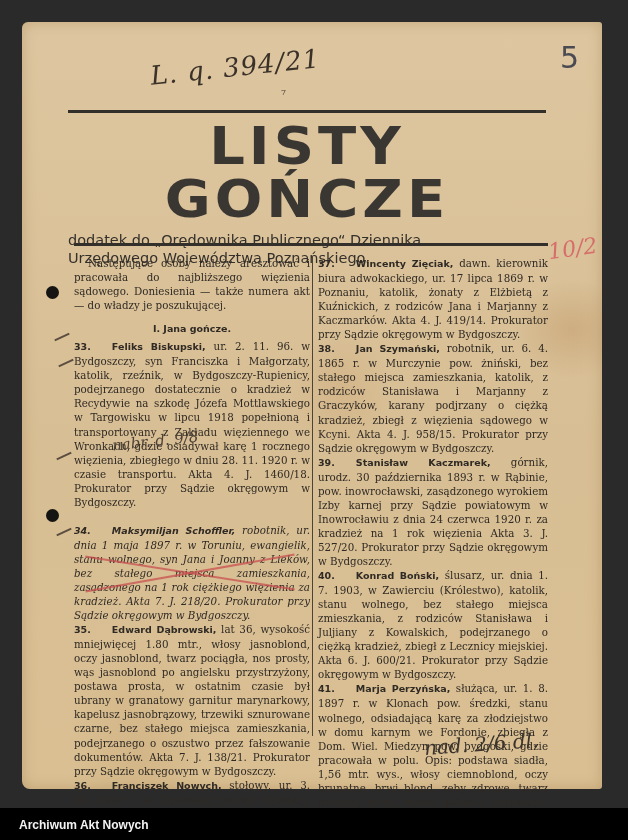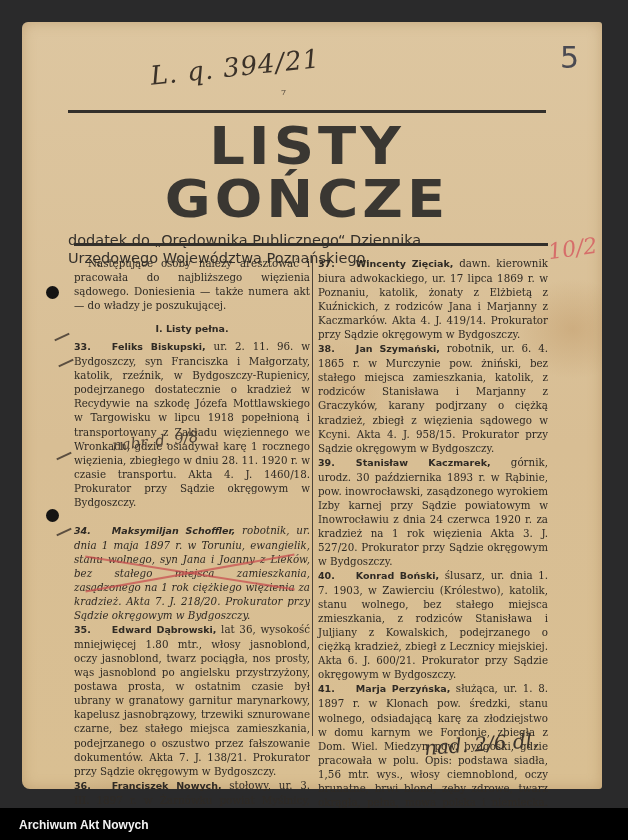--- a/index.html
+++ b/index.html
@@ -78,21 +78,21 @@
 <div class="masthead">
   <div class="rule-thick"></div>
   <div class="title">LISTY GOŃCZE</div>
   <div class="subtitle">dodatek do „Orędownika Publicznego“ Dziennika</div>
   <div class="subtitle">Urzędowego Województwa Poznańskiego.</div>
 </div>
 <div class="rule-bottom"></div>
 
 <div class="col col-left">
   <p class="intro">Następujące osoby należy aresztować i pracowała do najbliższego więzienia sądowego. Doniesienia — także numera akt — do władzy je poszukującej.</p>
-  <div class="section-head">I. Listy pełna.</div>
+  <div class="section-head">I. Jana gończe.</div>
 
   <p class="entry">
     <span class="num">33.</span><span class="name">Feliks Biskupski,</span><span> ur. 2. 11. 96. w Bydgoszczy, syn Franciszka i Małgorzaty, katolik, rzeźnik, w Bydgoszczy-Rupienicy, podejrzanego dostatecznie o kradzież w Recydywie na szkodę Józefa Mottlawskiego w Targowisku w lipcu 1918 popełnioną i transportowany z Zakładu więziennego we Wronkach, gdzie osiadywał karę 1 rocznego więzienia, zbiegłego w dniu 28. 11. 1920 r. w czasie transportu. Akta 4. J. 1460/18. Prokurator przy Sądzie okręgowym w Bydgoszczy.</span>
   </p>
   <p class="entry cancelled" style="margin-top:14px;">
     <span class="num">34.</span><span class="name">Maksymiljan Schoffler,</span><span> robotnik, ur. dnia 1 maja 1897 r. w Toruniu, ewangielik, stanu wolnego, syn Jana i Joanny z Lieków, bez stałego miejsca zamieszkania, zasądzonego na 1 rok ciężkiego więzienia za kradzież. Akta 7. J. 218/20. Prokurator przy Sądzie okręgowym w Bydgoszczy.</span>
   </p>
   <p class="entry">
     <span class="num">35.</span><span class="name">Edward Dąbrowski,</span><span> lat 36, wysokość mniejwięcej 1.80 mtr., włosy jasnoblond, oczy jasnoblond, twarz pociągła, nos prosty, wąs jasnoblond po angielsku przystrzyżony, postawa prosta, w ostatnim czasie był ubrany w granatowy garnitur marynarkowy, kapelusz jasnobrązowy, trzewiki sznurowane czarne, bez stałego miejsca zamieszkania, podejrzanego o oszustwo przez fałszowanie dokumentów. Akta 7. J. 138/21. Prokurator przy Sądzie okręgowym w Bydgoszczy.</span>
   </p>

